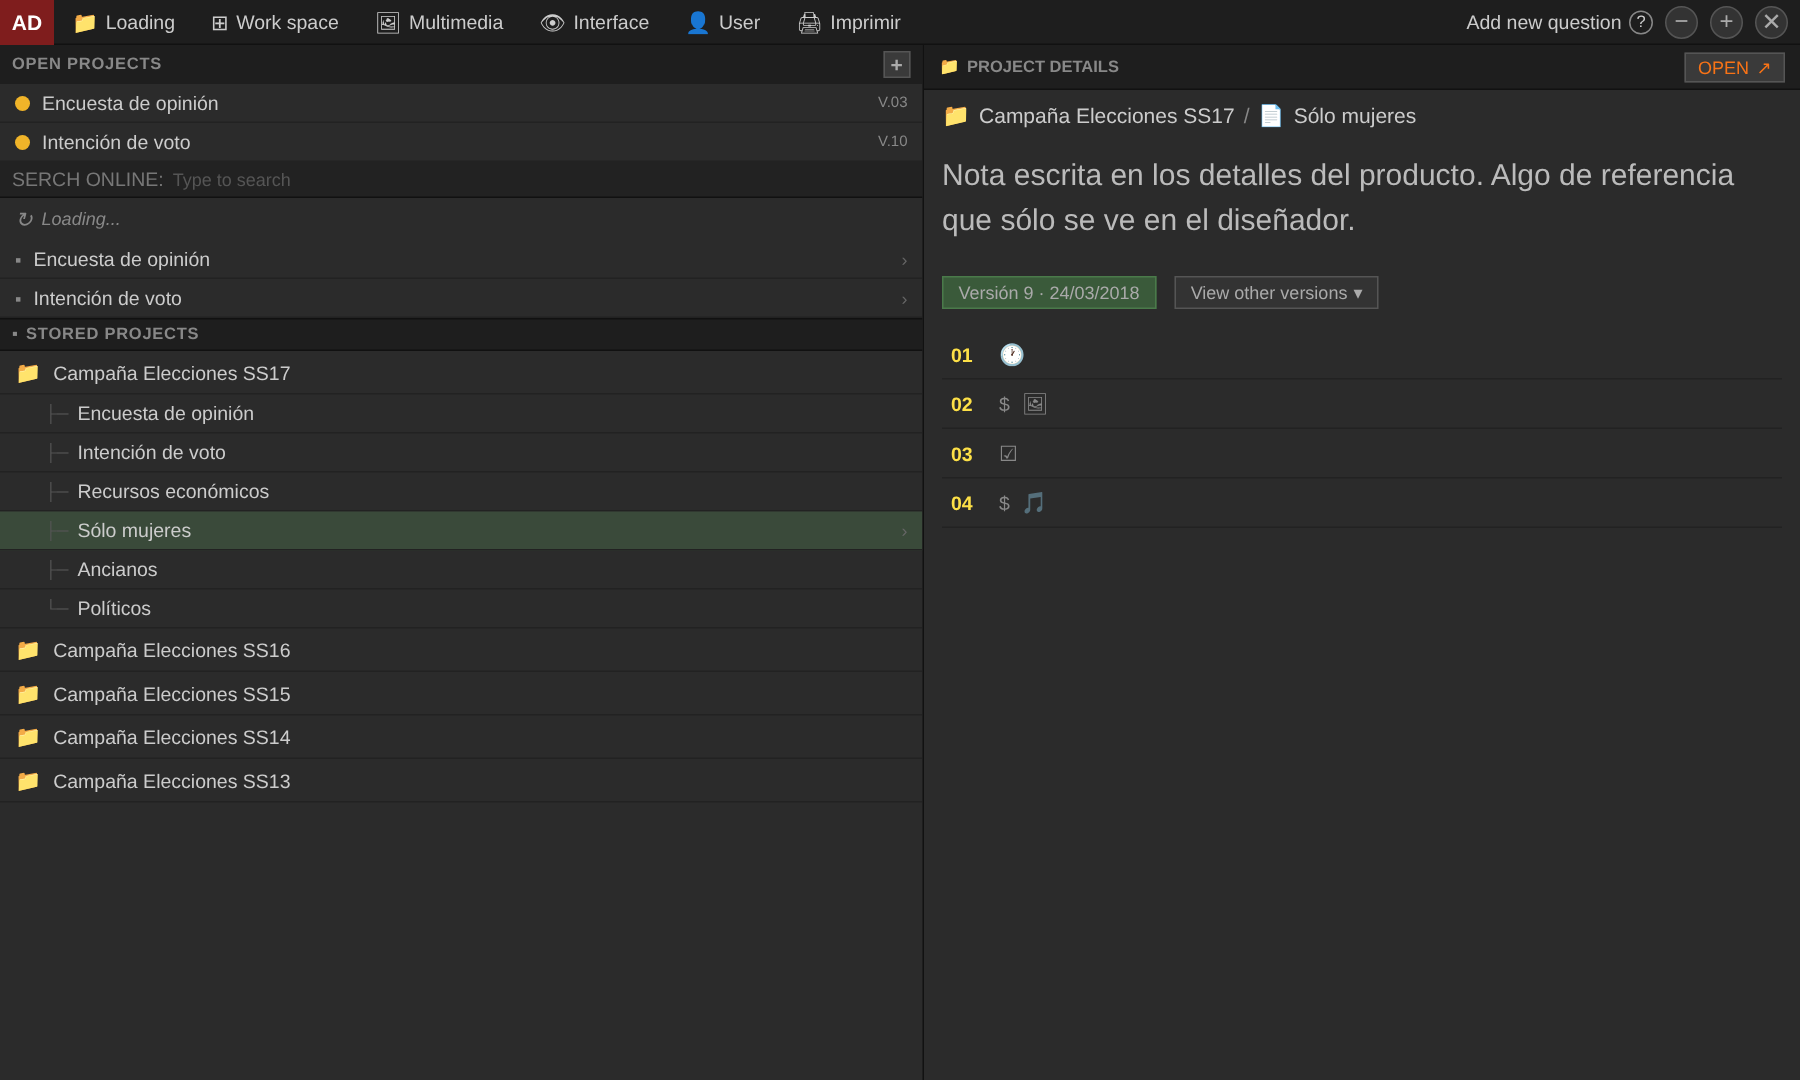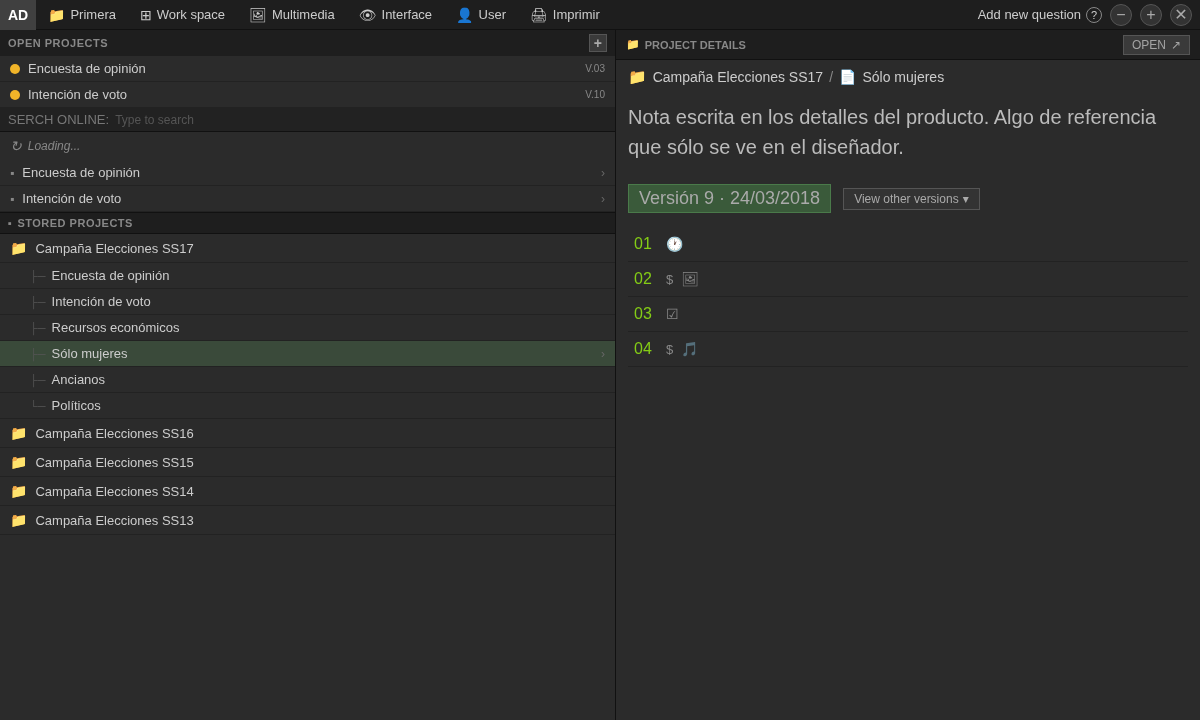--- a/index.html
+++ b/index.html
@@ -17,21 +17,21 @@
     .top-nav {
       display: flex;
       align-items: center;
       background: #1e1e1e;
       height: 30px;
       border-bottom: 1px solid #111;
     }
     .logo-btn {
       width: 36px;
       height: 30px;
-      background: #404040;
+      background: #7f1d1d;
       display: flex;
       align-items: center;
       justify-content: center;
       font-weight: bold;
       font-size: 14px;
       color: white;
       flex-shrink: 0;
       text-align: right;
     }
     .nav-item {
@@ -274,21 +274,21 @@
       align-items: center;
       gap: 5px;
     }
     .open-btn {
       display: flex;
       align-items: center;
       gap: 5px;
       background: #3a3a3a;
       border: 1px solid #555;
       padding: 2px 8px;
-      color: #a3a3a3;
+      color: #f97316;
       cursor: pointer;
       font-size: 12px;
     }
 
     
     .breadcrumb-row {
       display: flex;
       align-items: center;
       padding: 8px 12px;
       gap: 6px;
@@ -318,21 +318,21 @@
       display: flex;
       align-items: center;
       padding: 6px 12px;
       gap: 12px;
     }
     .version-badge-btn {
       background: #3a5a3a;
       border: 1px solid #4a7a4a;
       color: #aaa;
       padding: 3px 10px;
-      font-size: 18px;
+      font-size: 12px;
       cursor: pointer;
     }
     .other-versions-btn {
       display: flex;
       align-items: center;
       gap: 4px;
       color: #aaa;
       cursor: pointer;
       font-size: 12px;
       background: #333;
@@ -347,24 +347,25 @@
     }
     .question-row {
       display: flex;
       align-items: center;
       border-bottom: 1px solid #222;
       padding: 8px 6px;
       cursor: pointer;
       gap: 10px;
     }
     .question-num {
-      color: #84cc16;
-      font-size: 16px;
+      color: #fde047;
+      font-size: 13px;
       width: 22px;
       flex-shrink: 0;
+      font-weight: bold;
     }
     .question-text {
       flex: 1;
       color: #ccc;
       font-size: 13px;
     }
     .question-icons {
       display: flex;
       align-items: center;
       gap: 8px;
@@ -384,21 +385,21 @@
     ::-webkit-scrollbar-track { background: #222; }
     ::-webkit-scrollbar-thumb { background: #444; }
   </style>
 </head>
 <body>
 
 <nav class="top-nav">
   <div class="logo-btn">AD</div>
   <div class="nav-item">
     <span class="nav-icon">📁</span>
-    <span>Primera</span>
+    <span>Loading</span>
   </div>
   <div class="nav-item">
     <span class="nav-icon">⊞</span>
     <span>Work space</span>
   </div>
   <div class="nav-item">
     <span class="nav-icon">🖼</span>
     <span>Multimedia</span>
   </div>
   <div class="nav-item">

